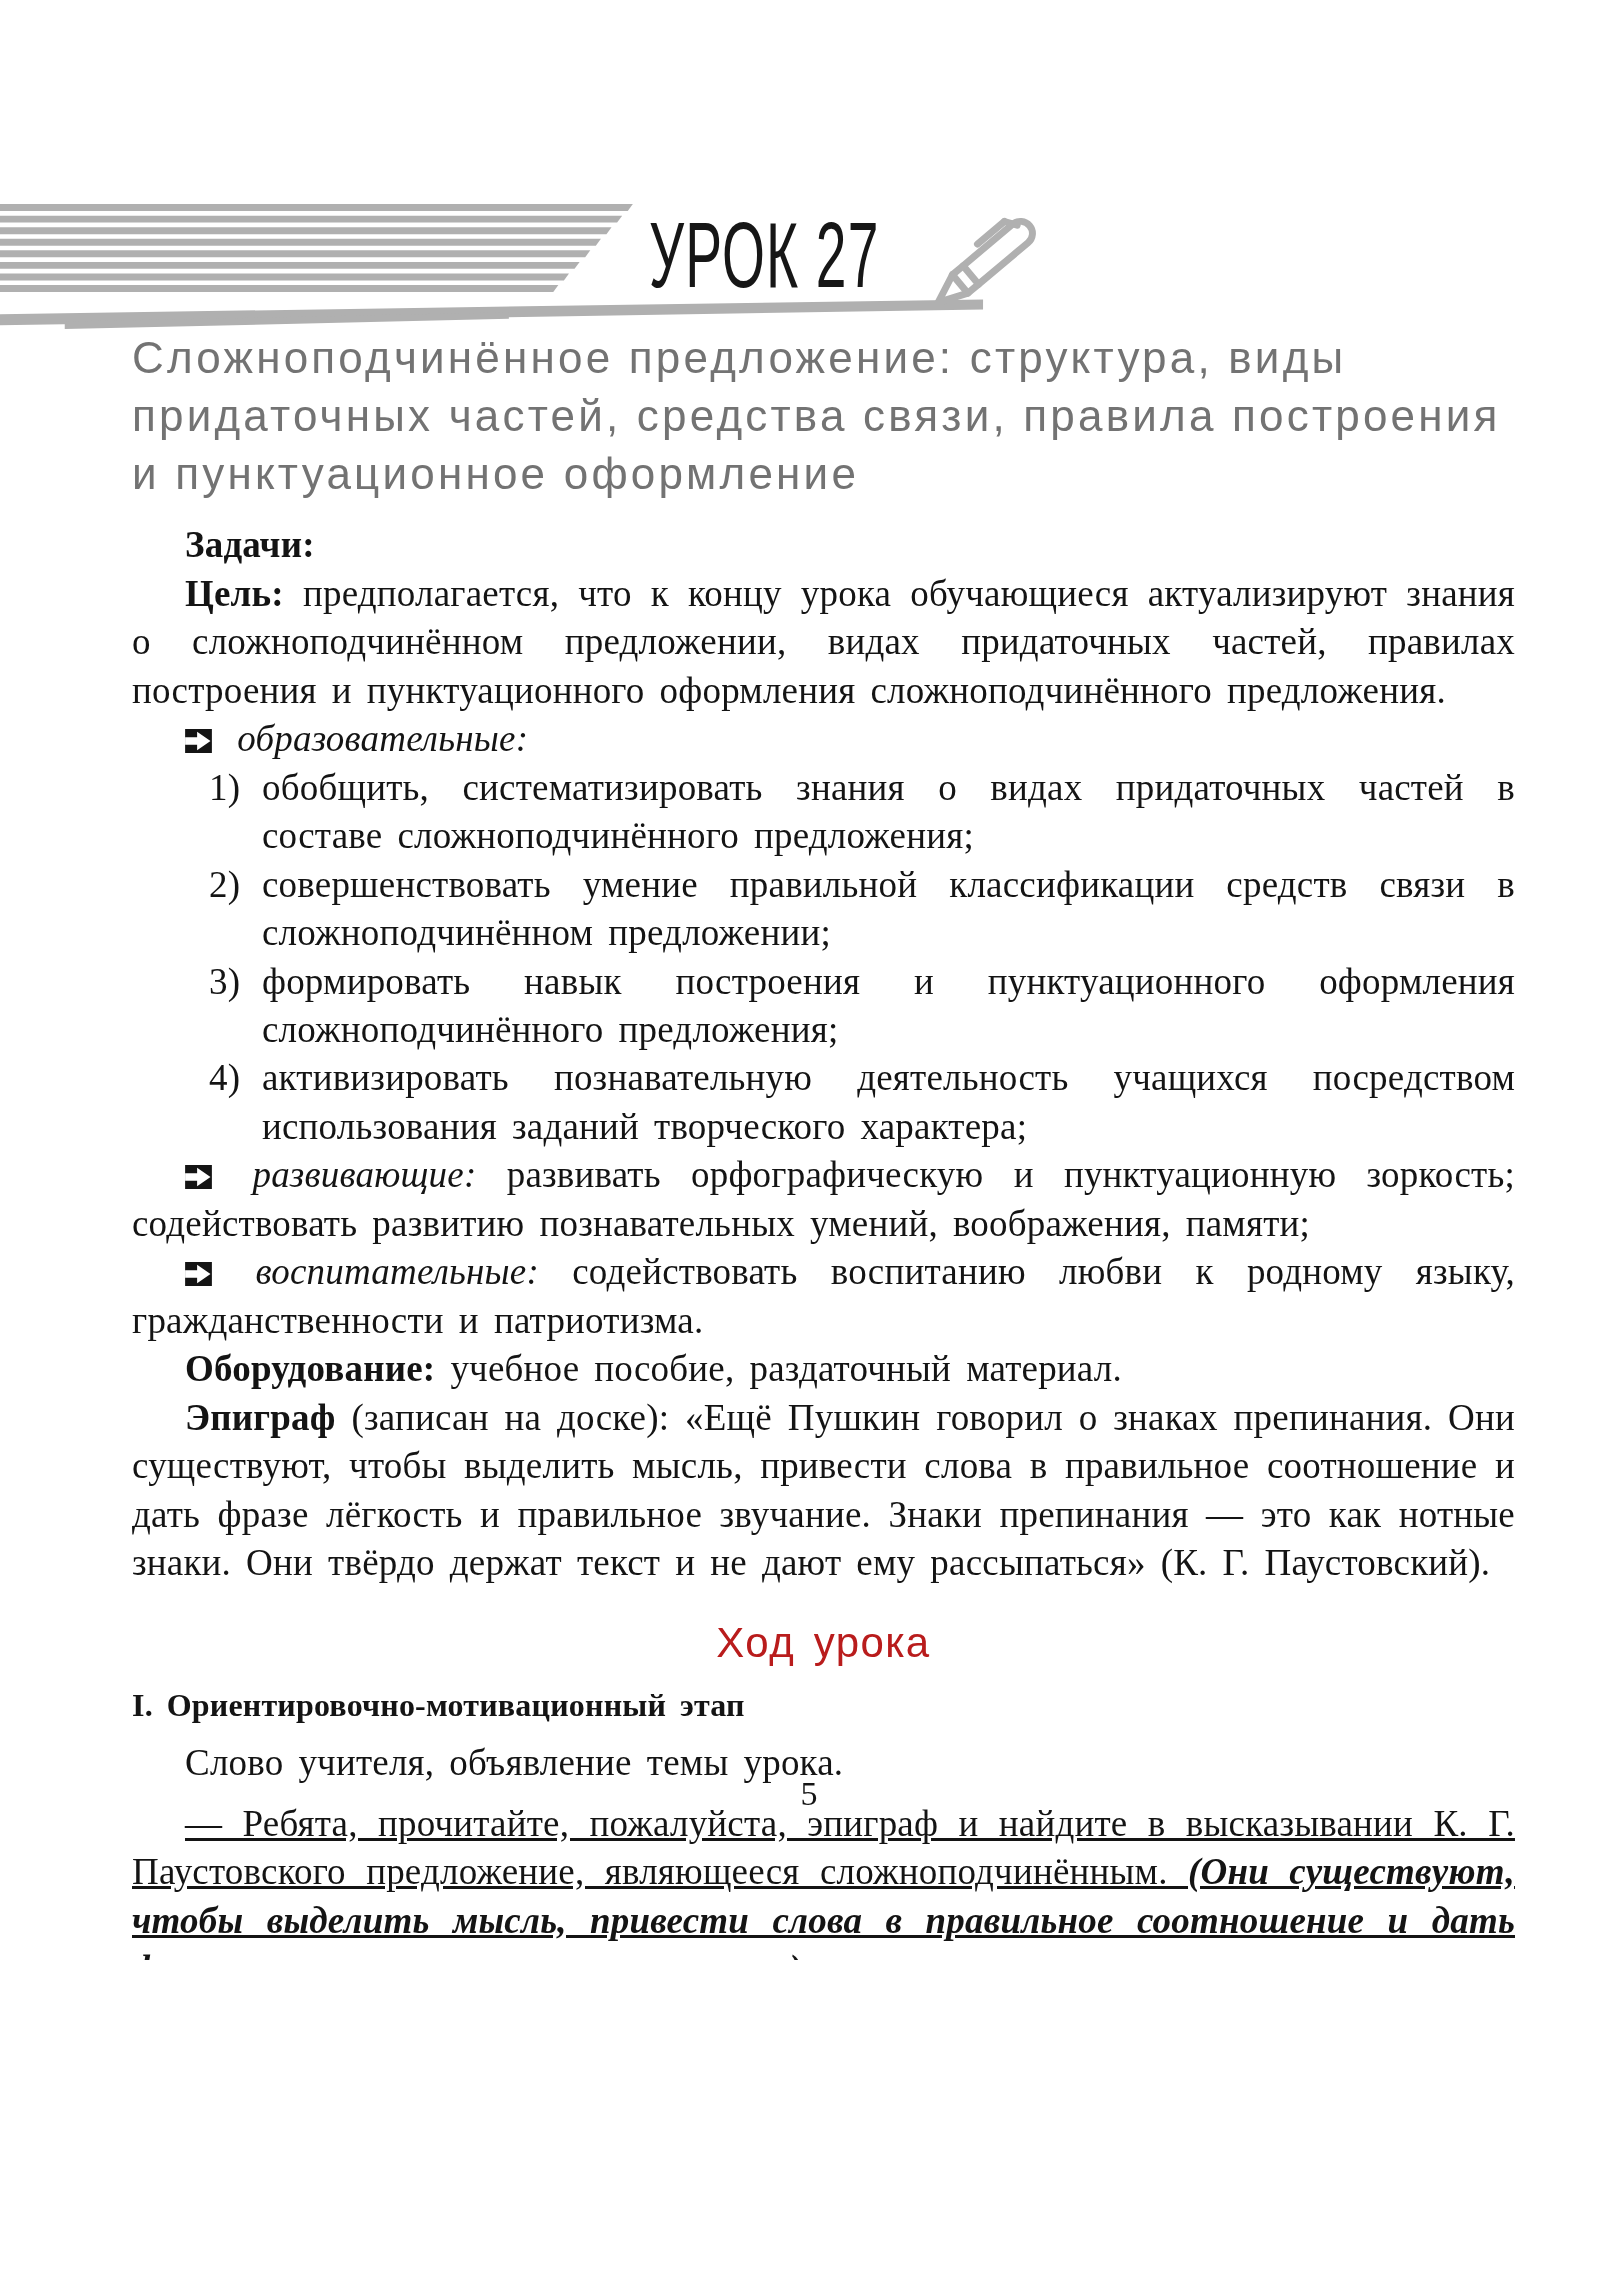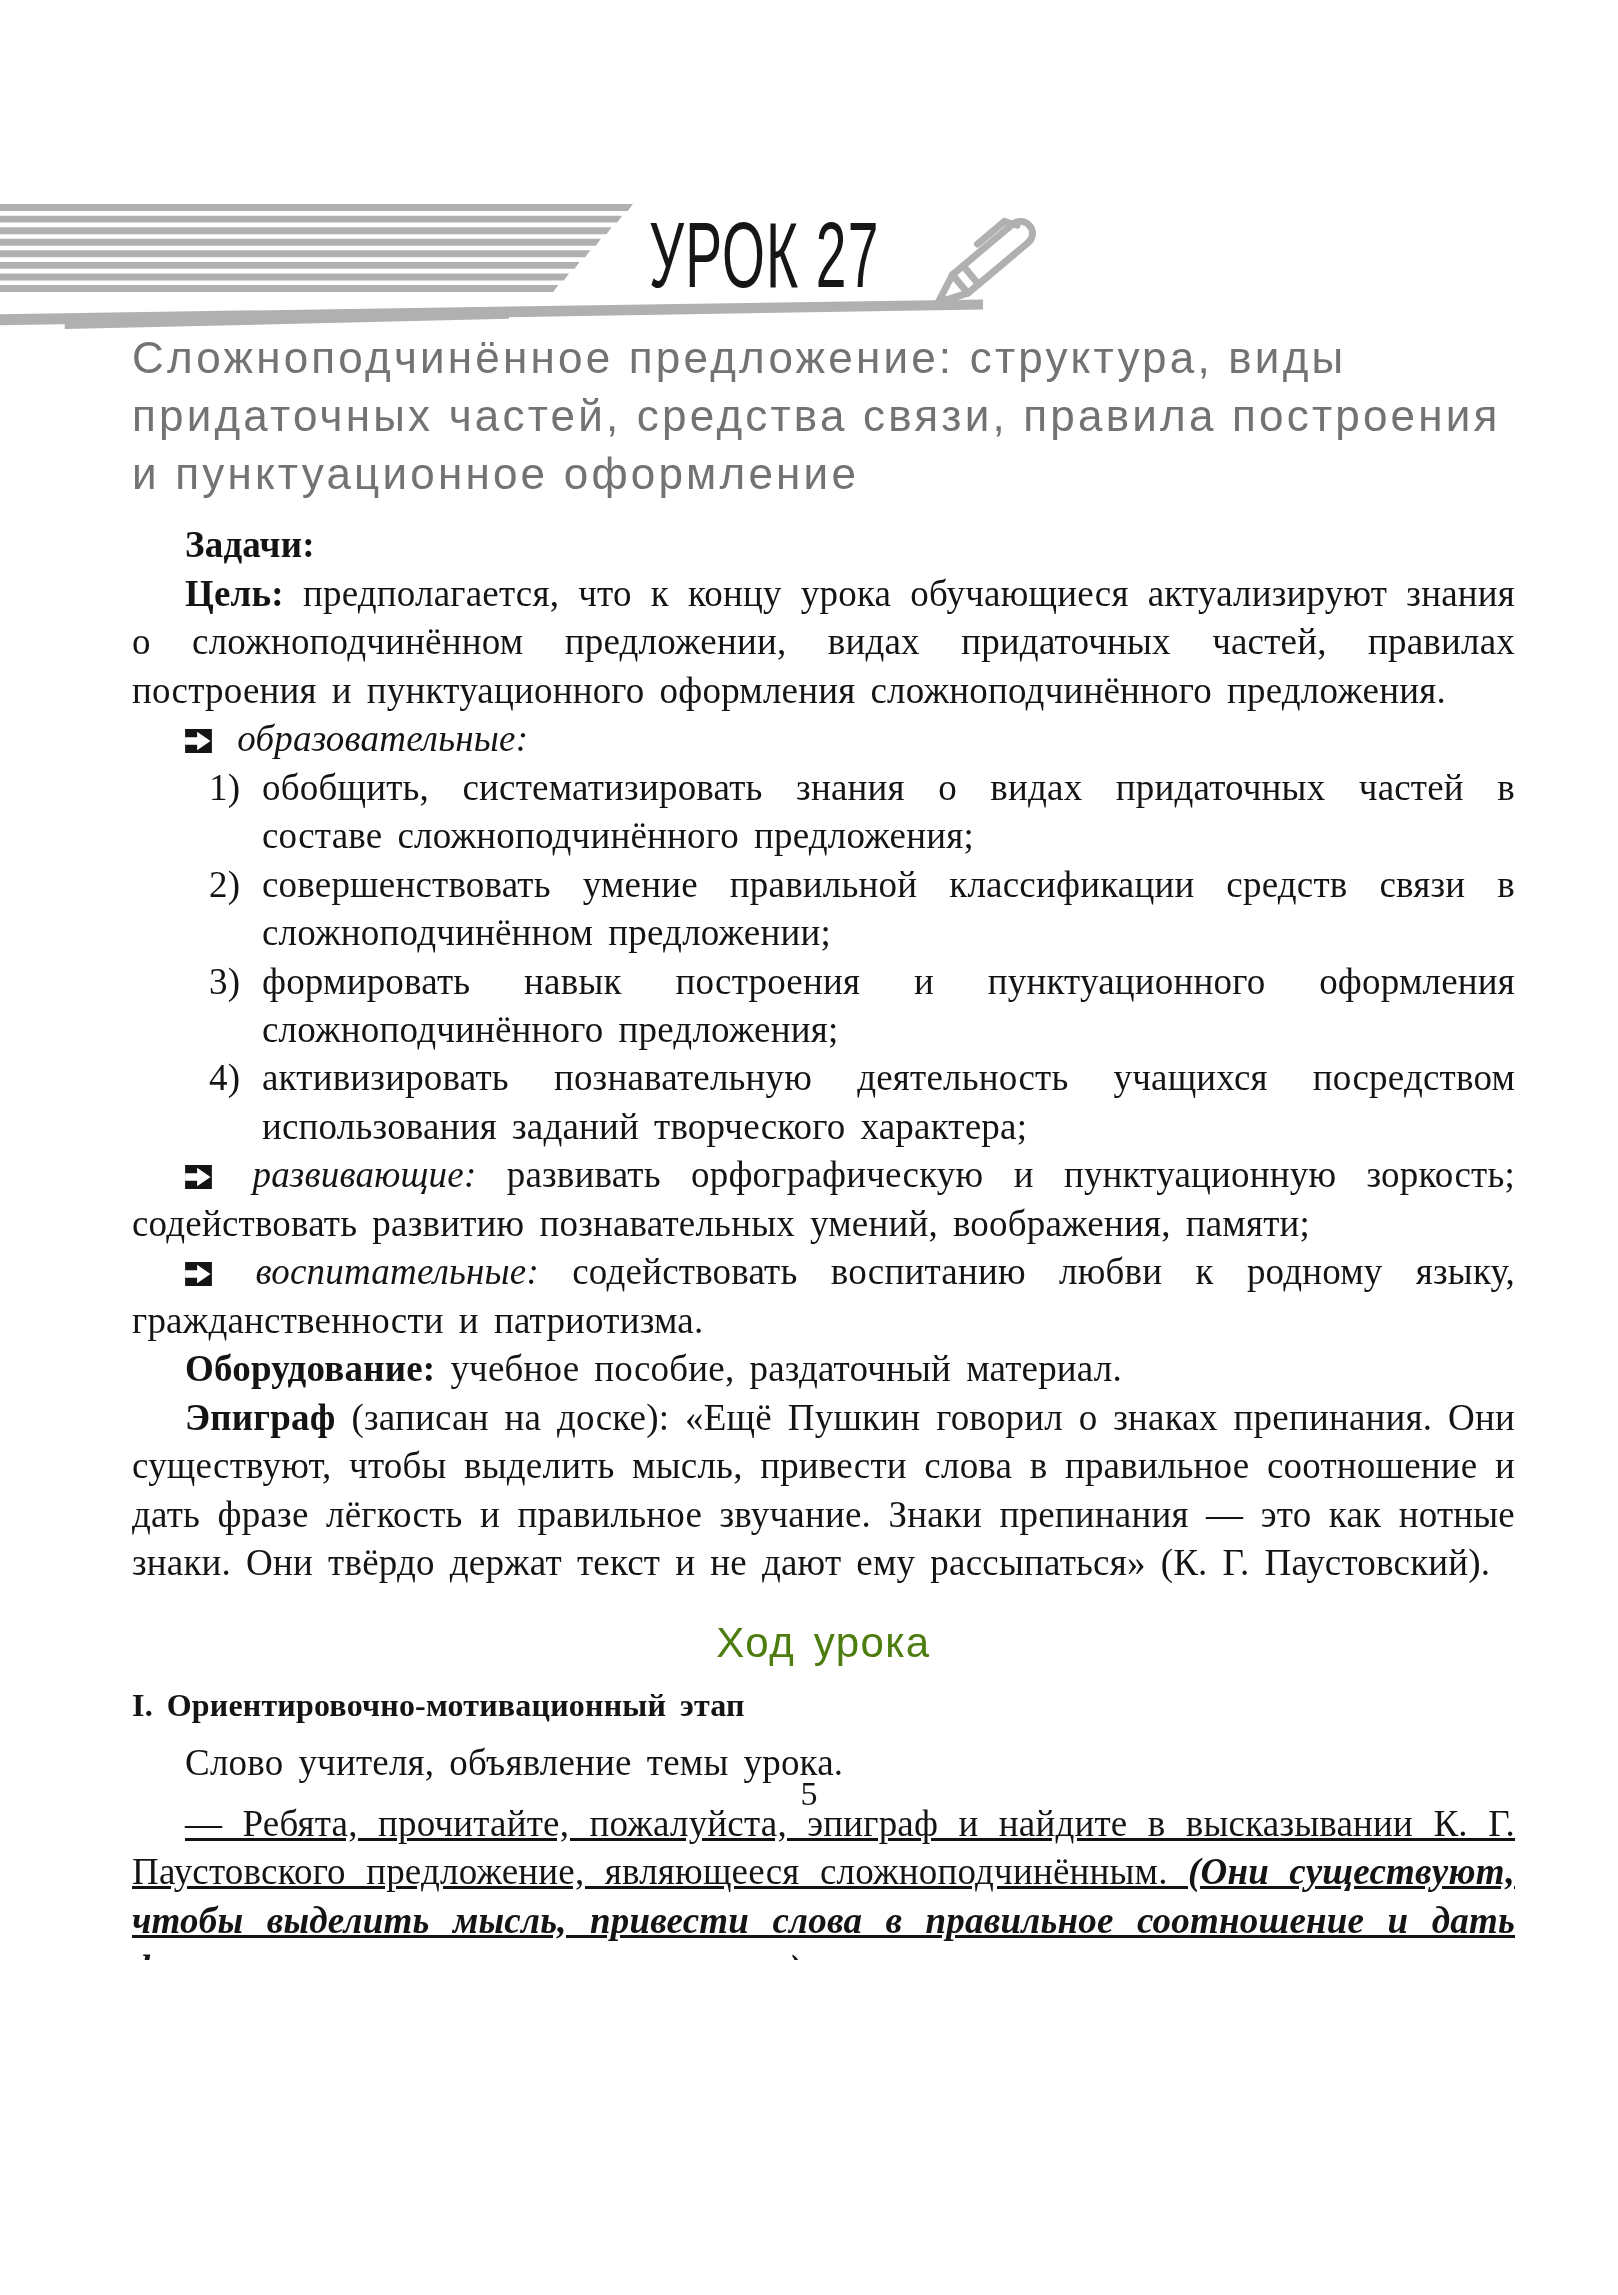--- a/index.html
+++ b/index.html
@@ -35,21 +35,21 @@
   .para{margin:0;text-indent:53px;}
   b.lbl{font-weight:bold;}
   i.grp{font-style:italic;}
   .list-item{margin:0 0 0 130px;text-indent:-53px;}
   .list-item .num{display:inline-block;width:53px;text-indent:0;}
   .bullet{display:inline-block;width:27px;height:24px;vertical-align:-1.4px;margin-right:10.2px;}
   .bullet svg{display:block;width:27px;height:24px;}
   .flow-heading{
     margin:27px 0 15.7px 0;
     text-align:center;font-family:"Liberation Sans", sans-serif;
-    font-weight:400;font-size:42px;letter-spacing:1.4px;color:#4d7c0f;
+    font-weight:400;font-size:42px;letter-spacing:1.4px;color:#b91c1c;
   }
   .stage-heading{
     margin:15.7px 0 12px 0;
     font-size:32px;font-weight:bold;text-align:left;text-indent:0;
   }
   .stage-para{margin-top:12px;}
   .subheading{font-weight:bold;font-style:italic;margin-top:12px;}
   .dialogue{margin-top:12px;text-decoration:underline;}
   .bold-italic{font-weight:bold;font-style:italic;}
   .page-number{

